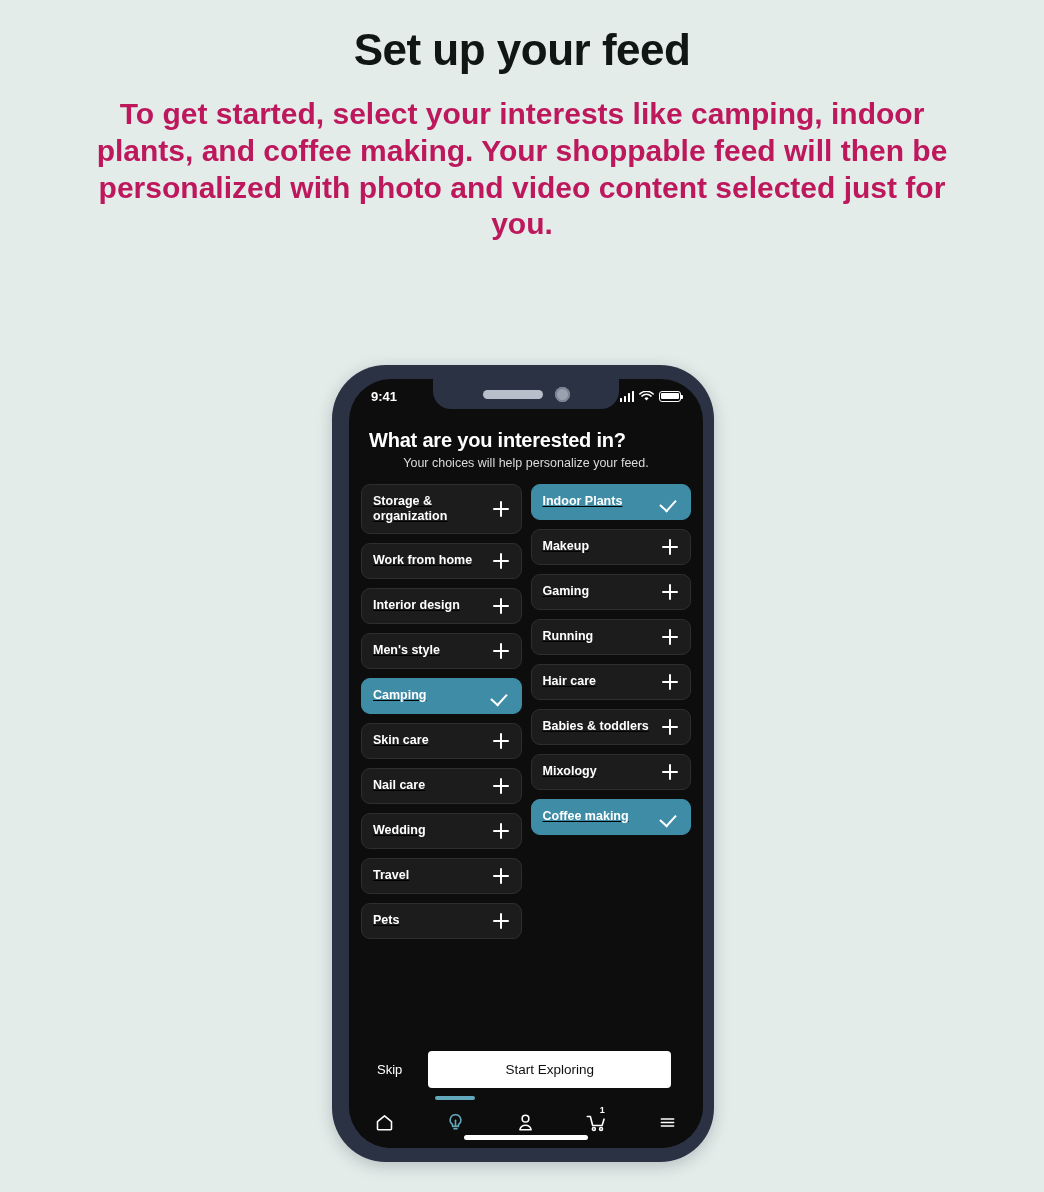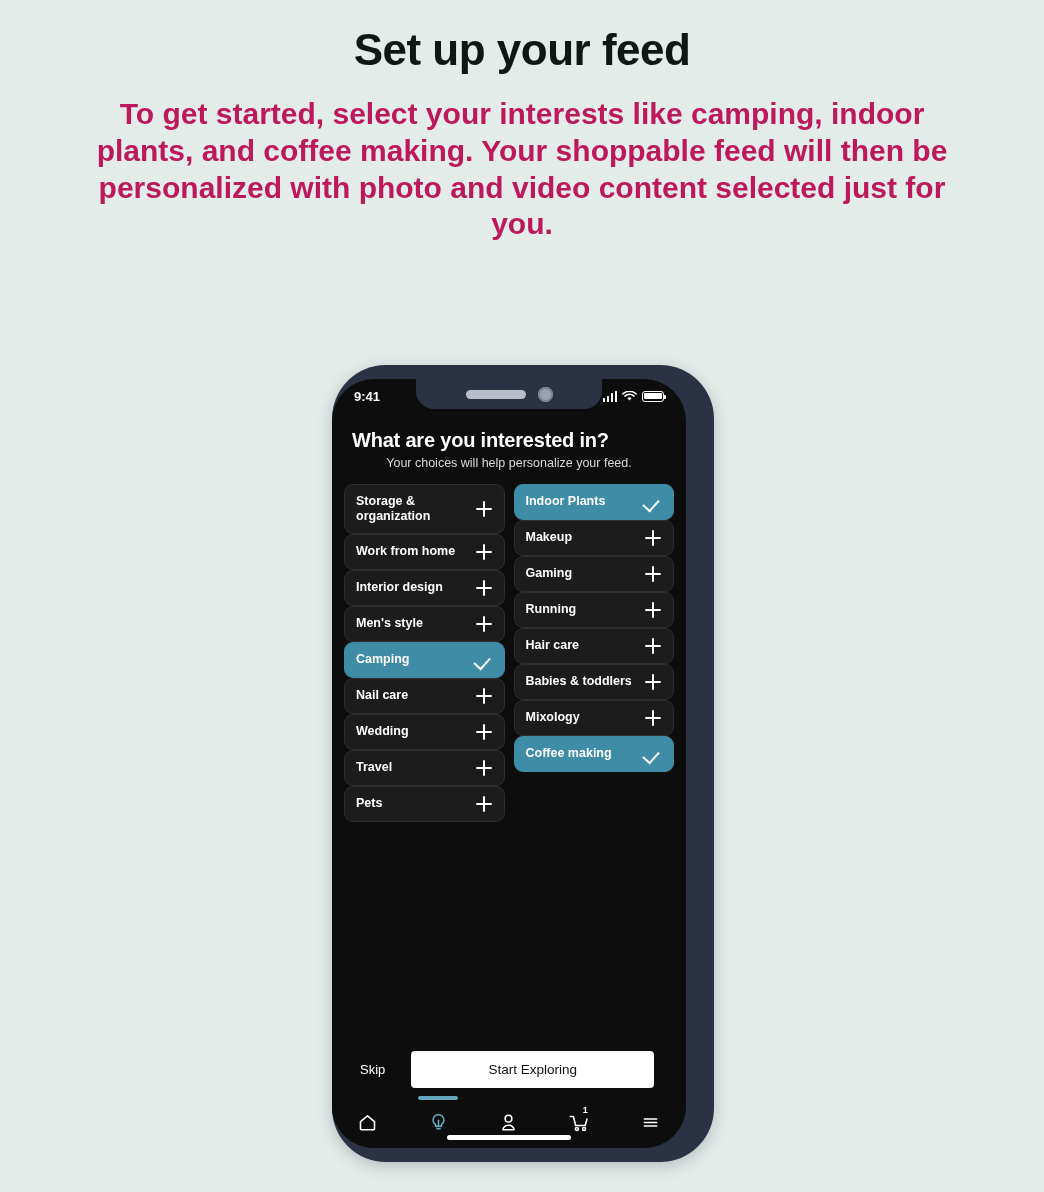--- a/index.html
+++ b/index.html
@@ -53,21 +53,21 @@
   }
   .phone-frame {
     position: absolute;
     inset: 0;
     background: #2a3243;
     border-radius: 54px;
     box-shadow: 0 4px 16px rgba(20,30,40,0.22);
   }
   .phone-screen {
     position: absolute;
-    left: 0;
+    left: 17px;
     top: 14px;
     width: 354px;
     height: 769px;
     background: #0d0d0d;
     border-radius: 42px;
     overflow: hidden;
   }
 
   
   .notch {
@@ -182,20 +182,22 @@
     box-sizing: border-box;
   }
   .chips-grid {
     display: flex;
     gap: 9px;
   }
   .chip-col {
     flex: 1 1 0;
     display: flex;
     flex-direction: column;
+    gap: 9px;
+    text-decoration: underline;
   }
   .chip-col.right { padding-top: 0px; }
   .chip-col.left { padding-top: 0px; }
 
   .chip {
     background: #1c1c1c;
     border: 1px solid #2e2e2e;
     border-radius: 9px;
     min-height: 36px;
     display: flex;
@@ -393,20 +395,24 @@
                   <span class="chip-label">Interior design</span>
                   <span class="chip-icon ic-plus"></span>
                 </div>
                 <div class="chip">
                   <span class="chip-label">Men's style</span>
                   <span class="chip-icon ic-plus"></span>
                 </div>
                 <div class="chip selected">
                   <span class="chip-label">Camping</span>
                   <span class="chip-icon ic-check"></span>
+                </div>
+                <div class="chip">
+                  <span class="chip-label">Skin care</span>
+                  <span class="chip-icon ic-plus"></span>
                 </div>
                 <div class="chip">
                   <span class="chip-label">Nail care</span>
                   <span class="chip-icon ic-plus"></span>
                 </div>
                 <div class="chip">
                   <span class="chip-label">Wedding</span>
                   <span class="chip-icon ic-plus"></span>
                 </div>
                 <div class="chip">

